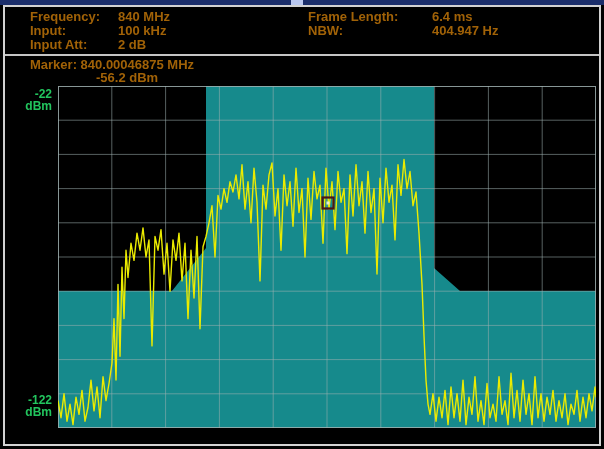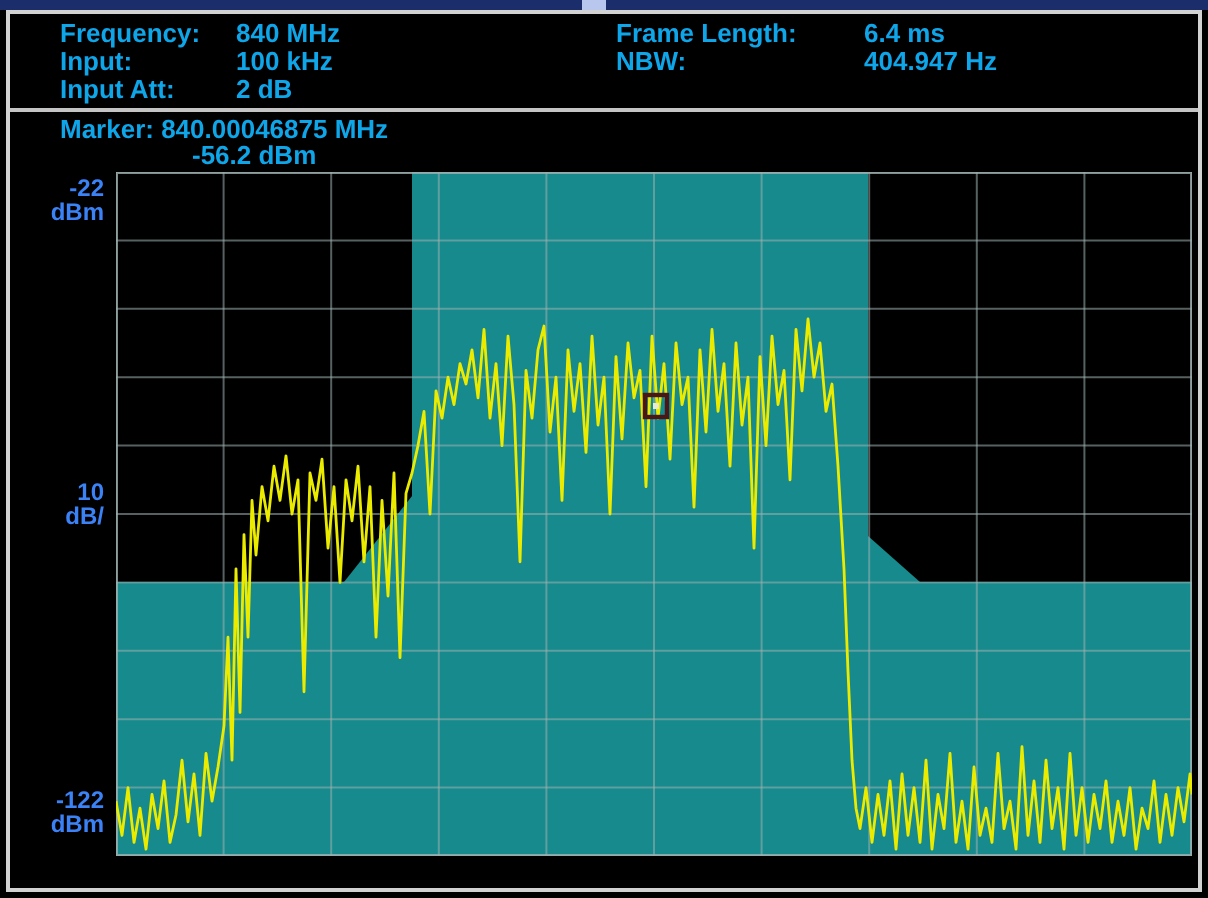--- a/index.html
+++ b/index.html
@@ -4,22 +4,22 @@
 <style>
   html,body{margin:0;padding:0;background:#222;}
   .screen{
     position:relative;width:604px;height:449px;background:#000;
     font-family:"Liberation Sans",sans-serif;overflow:hidden;
   }
   .top-strip{position:absolute;left:0;top:0;width:604px;height:5px;background:#1b2e6b;}
   .top-tick{position:absolute;left:291px;top:0;width:12px;height:5px;background:#b9c7ef;}
   .frame{position:absolute;left:3px;top:5px;right:3px;bottom:3px;border:2px solid #d2d2d2;pointer-events:none;z-index:5;}
   .divider{position:absolute;left:5px;right:5px;top:54px;height:2px;background:#c4c4c4;z-index:4;}
-  .txt{position:absolute;color:#0ea5e9;font-size:13px;font-weight:bold;white-space:nowrap;}
-  .ylab{position:absolute;left:0;width:52px;text-align:right;color:#3b82f6;
+  .txt{position:absolute;color:#a16207;font-size:13px;font-weight:bold;white-space:nowrap;}
+  .ylab{position:absolute;left:0;width:52px;text-align:right;color:#22c55e;
         font-size:12px;font-weight:bold;line-height:12px;}
   .plot{position:absolute;left:58px;top:86px;width:538px;height:342px;background:#000;}
   .plot svg{display:block;width:538px;height:342px;}
 </style>
 </head>
 <body>
 
 <div class="screen">
 
   <div class="top-strip">
@@ -43,24 +43,20 @@
   <div class="divider"></div>
 
   <div>
     <span class="txt" style="left:30px;top:57px">Marker: 840.00046875 MHz</span>
     <span class="txt" style="left:96px;top:70px">-56.2 dBm</span>
   </div>
 
   <div class="ylab" style="top:88px">
     <div>-22</div>
     <div>dBm</div>
-  </div>
-  <div class="ylab" style="top:240px">
-    <div>10</div>
-    <div>dB/</div>
   </div>
   <div class="ylab" style="top:394px">
     <div>-122</div>
     <div>dBm</div>
   </div>
 
   <div class="plot">
     <svg xmlns="http://www.w3.org/2000/svg" viewBox="0 0 538 342">
         <polygon fill="#168a8c" points="0,205 114,205 148,162 148,0 376,0 376,182 402,205 538,205 538,342 0,342"></polygon>
         <line x1="0.0" y1="0" x2="0.0" y2="342" stroke="#9fb0b0" stroke-opacity="0.55" stroke-width="1"></line>

